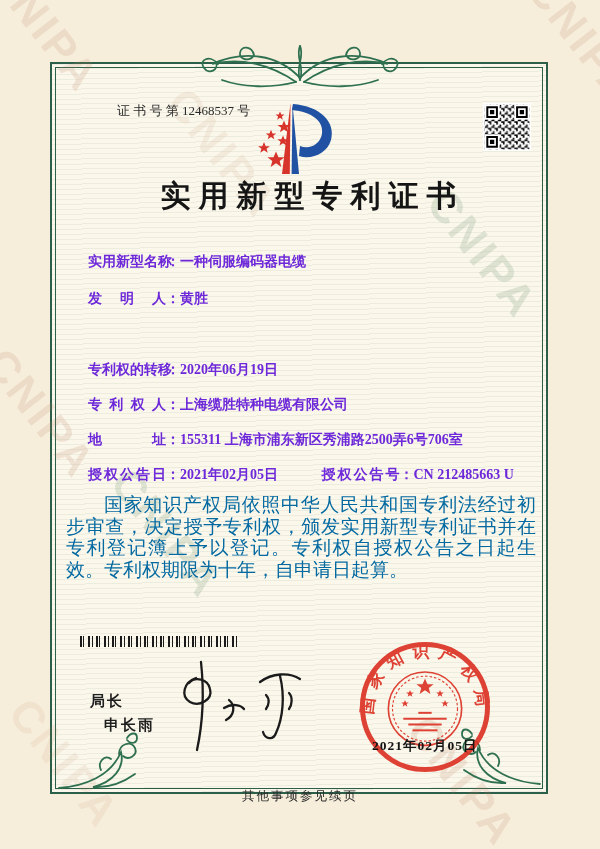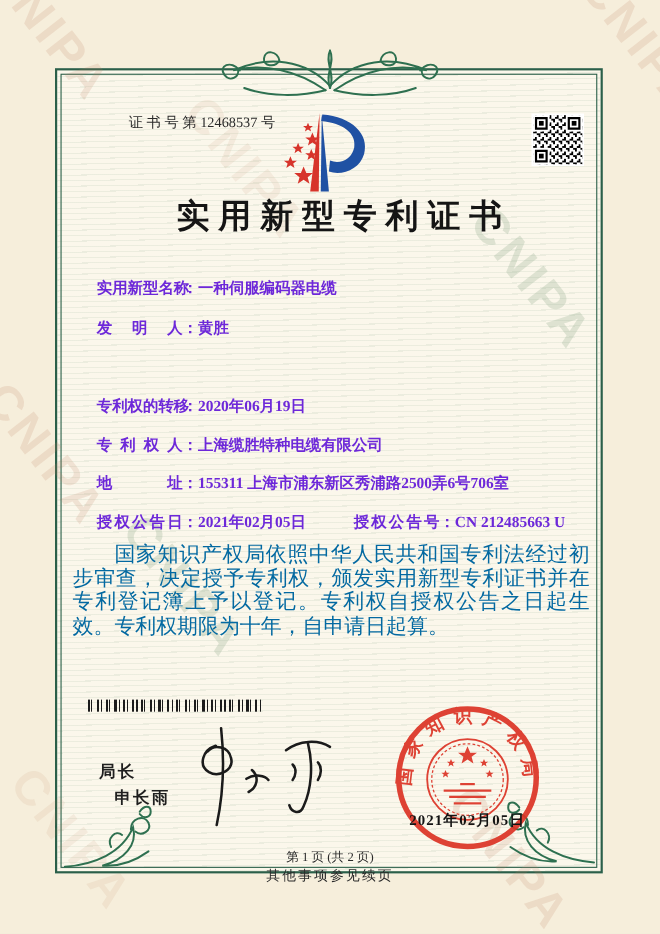--- a/index.html
+++ b/index.html
@@ -250,16 +250,15 @@
         <path d="M75,118 H105"></path>
       </g>
     </g>
     <defs>
       <path id="star2" d="M0,-9 L2.6,-2.8 L9,-2.8 L3.9,1.1 L5.6,7.3 L0,3.5 L-5.6,7.3 L-3.9,1.1 L-9,-2.8 L-2.6,-2.8 Z"></path>
     </defs>
   </svg>
 
   <div class="c seal-date">2021年02月05日</div>
 
-  <div class="c page-footer">第 1 页 (共 2 页)</div>
   <div class="c cont-note">其他事项参见续页</div>
 
 </div>
 
 </body></html>

